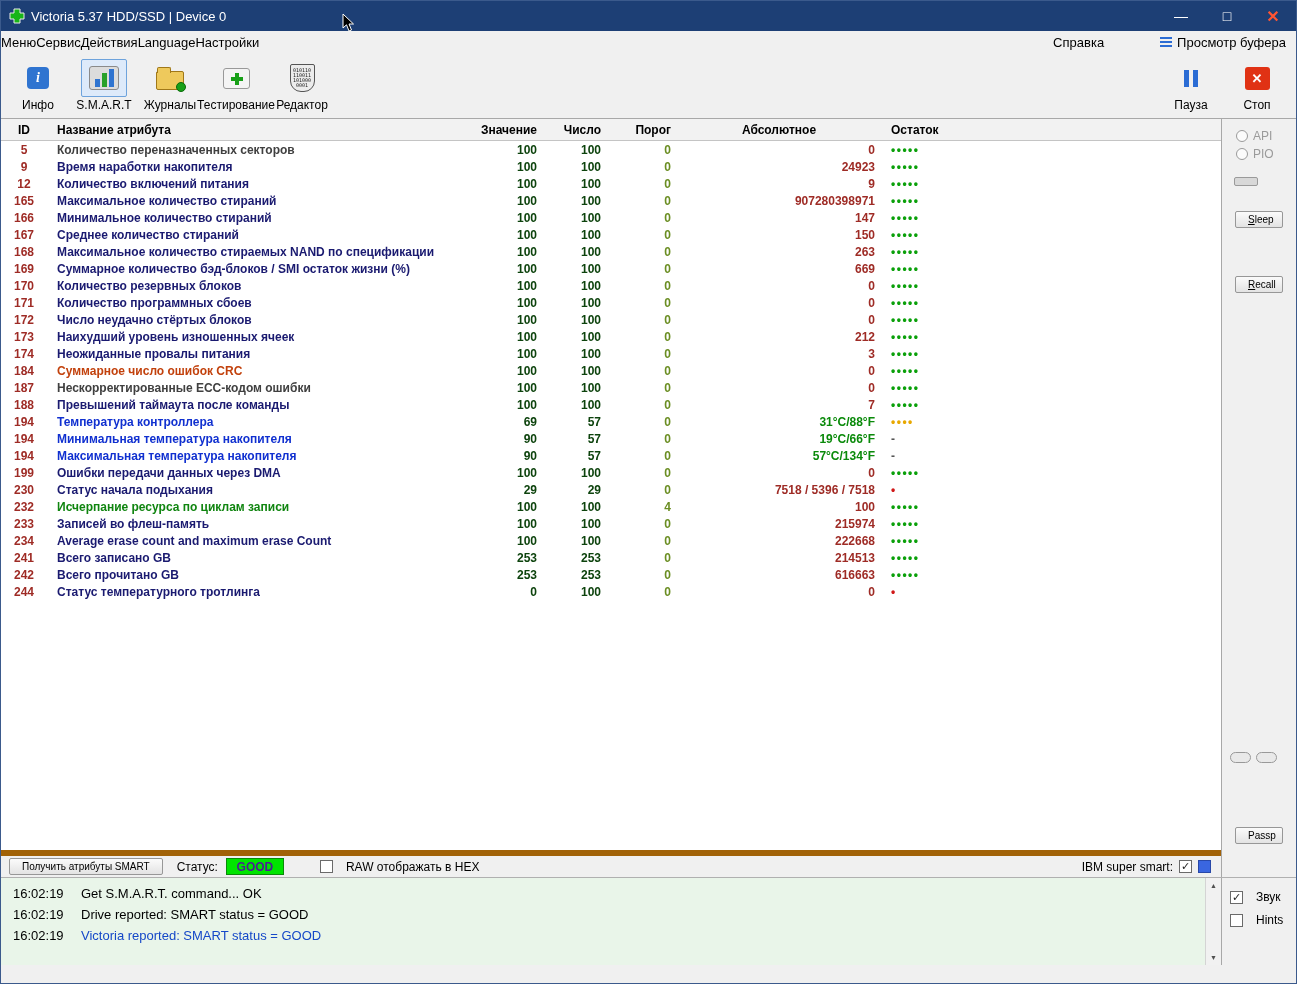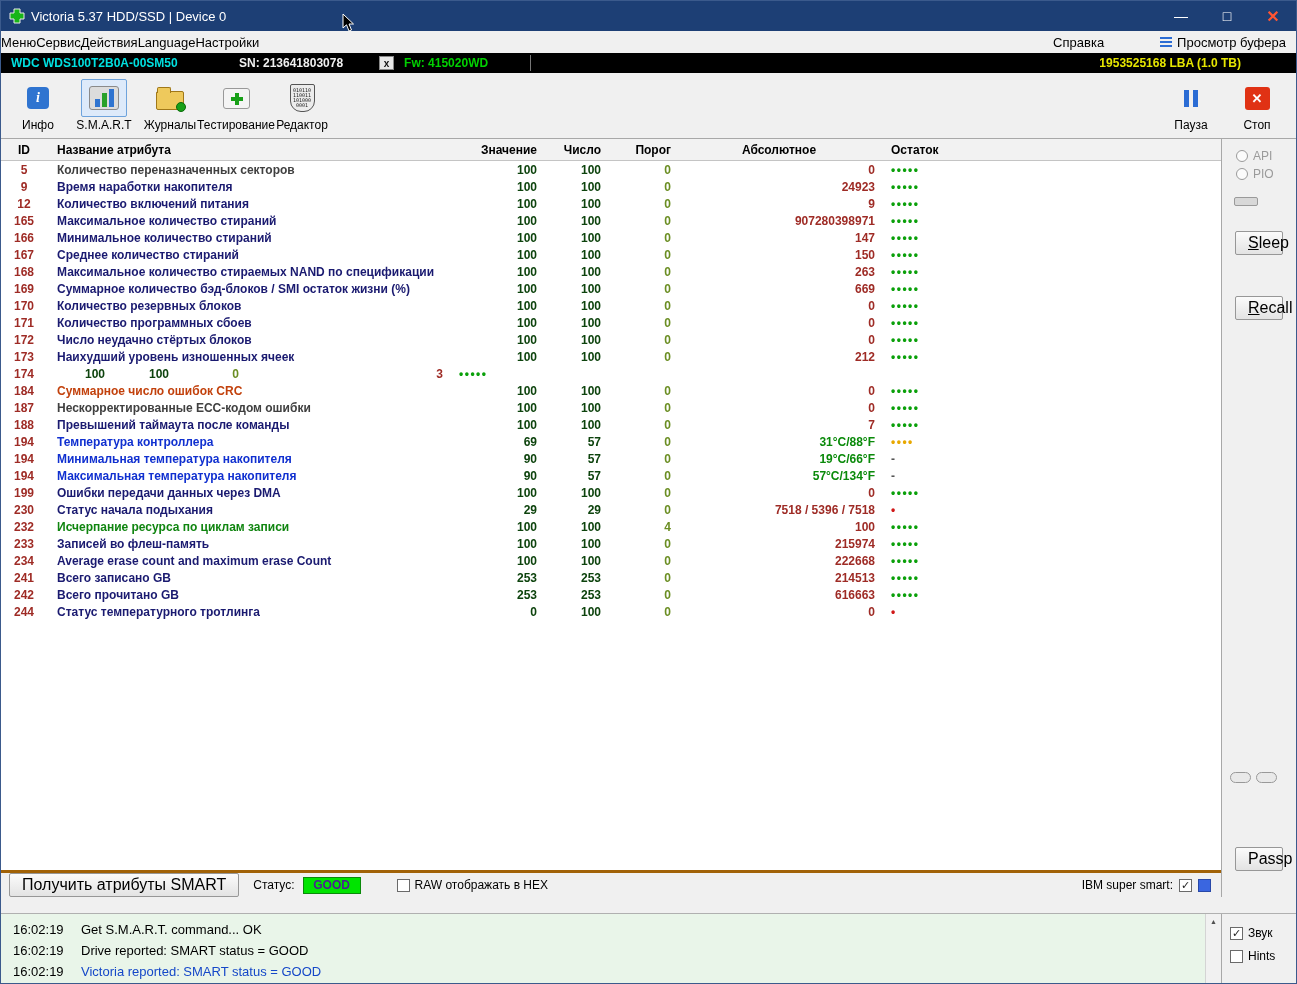--- a/index.html
+++ b/index.html
@@ -71,42 +71,42 @@
   .th-health,.td-health { width:80px; padding-left:12px; text-align:left; }
   .td-id { color:#9e2b25; }
   .td-num,.td-worst { color:#0d430d; }
   .td-thr { color:#6b8e23; }
   .nc-navy{color:#1a1a70} .nc-purple{color:#404040} .nc-magenta{color:#c2410c} .nc-blue{color:#1030d0} .nc-green{color:#108510}
   .rc-maroon{color:#9e2b25} .rc-green{color:#0a8a0a}
   .td-health { font-size:12px; letter-spacing:1.5px; }
   .hc-green{color:#0aa00a} .hc-orange{color:#e8a800} .hc-red{color:#d01818} .hc-gray{color:#555}
 
   
-  .statusbar { height:27px; flex:0 0 27px; background:#f0f0f0; border-top:3px solid #a16207; display:flex; align-items:center; font-size:12px; padding:0 10px 0 8px; }
-  .btn3d { background:linear-gradient(#fbfbfb,#e3e3e3); border:1px solid #979797; border-radius:2px; font-size:16px; padding:2px 12px; color:#000; font-family:"Liberation Sans",sans-serif; text-align:center; }
+  .statusbar { height:27px; flex:0 0 27px; background:#f0f0f0; border-top:6px solid #a16207; display:flex; align-items:center; font-size:12px; padding:0 10px 0 8px; }
+  .btn3d { background:linear-gradient(#fbfbfb,#e3e3e3); border:1px solid #979797; border-radius:2px; font-size:10px; padding:2px 12px; color:#000; font-family:"Liberation Sans",sans-serif; text-align:center; }
   .status-label { margin-left:14px; }
   .good-badge { margin-left:8px; width:58px; height:17px; background:#00e400; border:1px solid #0a8a0a; color:#4c1d95; font-weight:bold; display:flex; align-items:center; justify-content:center; }
   .chk { width:13px; height:13px; background:#fff; border:1px solid #6a6a6a; display:inline-flex; align-items:center; justify-content:center; font-size:11px; line-height:11px; color:#222; }
-  .chk-row { display:flex; align-items:center; gap:5px; }
+  .chk-row { display:flex; align-items:center; gap:13px; }
   .raw-hex { margin-left:36px; }
   .sb-spacer { flex:1; }
   .ibm-group { display:flex; align-items:center; gap:6px; }
   .blue-box { width:13px; height:13px; background:#3a66e0; border:1px solid #2848a8; }
 
   
   .sidepanel { width:75px; flex:0 0 75px; background:#f0f0f0; border-left:1px solid #a8a8a8; position:relative; font-size:12px; }
   .radio-row { position:absolute; left:14px; display:flex; align-items:center; gap:5px; color:#9a9a9a; }
   .radio { width:12px; height:12px; border-radius:50%; border:1px solid #9a9a9a; background:#fbfbfb; }
   .led-bar { position:absolute; left:12px; top:58px; width:24px; height:9px; background:#d8d8d8; border:1px solid #9a9a9a; border-radius:2px; }
   .sp-btn { position:absolute; display:block; width:48px; }
   .sp-btn.ufirst::first-letter { text-decoration:underline; }
   .cap { position:absolute; width:21px; height:11px; border:1px solid #999; border-radius:6px; background:#e9e9e9; }
 
   
-  .bottomrow { flex:0 0 88px; display:flex; border-top:1px solid #b0b0b0;margin-top:16px; }
+  .bottomrow { flex:0 0 88px; display:flex; border-top:1px solid #b0b0b0; }
   .logarea { flex:1; background:#e9f5e9; position:relative; padding:5px 24px 0 12px; font-size:13px; overflow:hidden; }
   .log-line { display:flex; line-height:21px; }
   .log-time { width:54px; color:#000; }
   .log-text { margin-left:14px; color:#000; }
   .lc-blue .log-text { color:#1548c8; }
   .log-scroll { position:absolute; right:0; top:0; bottom:0; width:16px; background:#f1f1f1; border-left:1px solid #d4d4d4; display:flex; flex-direction:column; justify-content:space-between; align-items:center; }
   .scroll-arrow { width:16px; height:15px; display:flex; align-items:center; justify-content:center; font-size:7px; color:#505050; }
   .log-right { width:75px; flex:0 0 75px; background:#f0f0f0; border-left:1px solid #a8a8a8; padding:12px 0 0 8px; font-size:12px; }
   .log-right .chk-row { margin-bottom:9px; }
 
@@ -144,29 +144,20 @@
         <svg width="12" height="12" viewBox="0 0 12 12">
             <rect x="0" y="1" width="12" height="2" fill="#2b6cd4"></rect>
             <rect x="0" y="5" width="12" height="2" fill="#2b6cd4"></rect>
             <rect x="0" y="9" width="12" height="2" fill="#2b6cd4"></rect>
           </svg>
         <span>Просмотр буфера</span>
       </div>
     </div>
   </div>
 
-  <div class="devicebar">
-    <span class="dev-model">WDC  WDS100T2B0A-00SM50</span>
-    <span class="dev-serial">SN: 213641803078</span>
-    <span class="dev-x">x</span>
-    <span class="dev-fw">Fw: 415020WD</span>
-    <span class="dev-divider"></span>
-    <span class="dev-spacer"></span>
-    <span class="dev-capacity">1953525168 LBA (1.0 TB)</span>
-  </div>
 
   <div class="toolbar">
     <div class="tool">
       <div class="iconbox">
           <div class="ic-info">i</div>
         </div>
       <div class="lbl">Инфо</div>
     </div>
     <div class="tool active">
       <div class="iconbox">
@@ -336,20 +327,21 @@
             <div class="td td-id">173</div>
             <div class="td td-name nc-navy">Наихудший уровень изношенных ячеек</div>
             <div class="td td-num">100</div>
             <div class="td td-worst td-num">100</div>
             <div class="td td-thr">0</div>
             <div class="td td-raw rc-maroon">212</div>
             <div class="td td-health hc-green">•••••</div>
           </div>
           <div class="trow">
             <div class="td td-id">174</div>
+            <div class="td td-name nc-navy">Неожиданные провалы питания</div>
             <div class="td td-num">100</div>
             <div class="td td-worst td-num">100</div>
             <div class="td td-thr">0</div>
             <div class="td td-raw rc-maroon">3</div>
             <div class="td td-health hc-green">•••••</div>
           </div>
           <div class="trow">
             <div class="td td-id">184</div>
             <div class="td td-name nc-magenta">Суммарное число ошибок CRC</div>
             <div class="td td-num">100</div>

